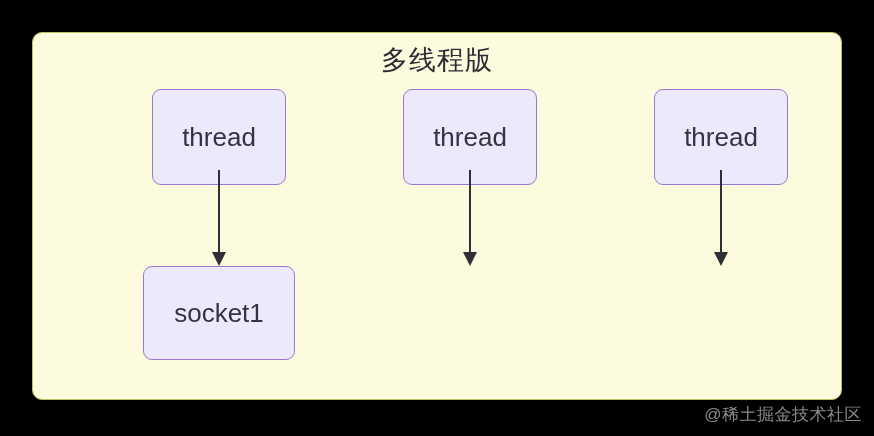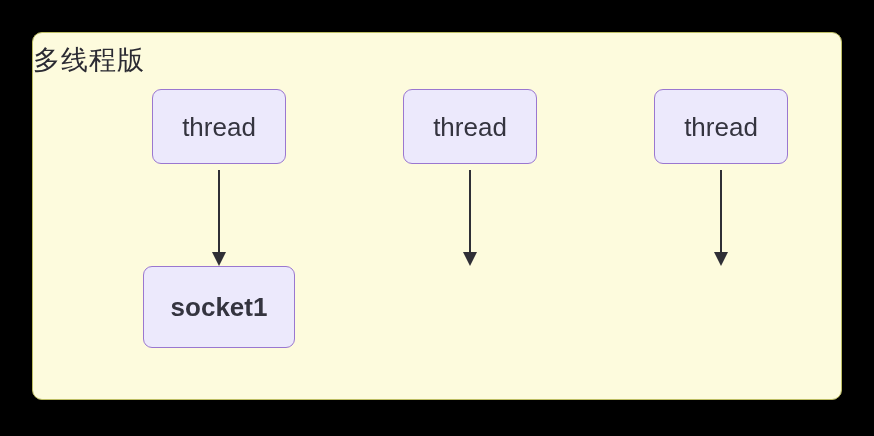--- a/index.html
+++ b/index.html
@@ -36,21 +36,21 @@
     border: 1.5px solid #bdbd63;
     border-radius: 10px;
   }
 
   
   #diagram-title {
     position: absolute;
     left: 0;
     top: 10px;
     width: 100%;
-    text-align: left;
+    text-align: center;
     font-size: 27px;
     line-height: 34px;
     color: #2b2b33;
     letter-spacing: 1px;
     white-space: nowrap;
   }
 
   
   #columns {
     position: absolute;
@@ -79,29 +79,28 @@
     color: #34343f;
     font-size: 26px;
     line-height: 1;
     white-space: nowrap;
   }
 
   .node.thread-node {
     top: 56px;
     left: 9px;
     width: 134px;
-    height: 75px;
+    height: 96px;
   }
 
   .node.socket-node {
     top: 233px;
     left: 0;
     width: 152px;
-    height: 82px;
-    font-weight: bold;
+    height: 94px;
   }
 
   
   .connector {
     position: absolute;
     top: 137px;
     left: 68px;
     width: 16px;
     height: 96px;
   }
@@ -168,14 +167,15 @@
         <div class="node thread-node">thread</div>
         <div class="connector">
           <div class="shaft"></div>
           <div class="head"></div>
         </div>
       </div>
 
     </div>
   </div>
 
+  <div id="watermark">@稀土掘金技术社区</div>
 
 </div>
 
 </body></html>

